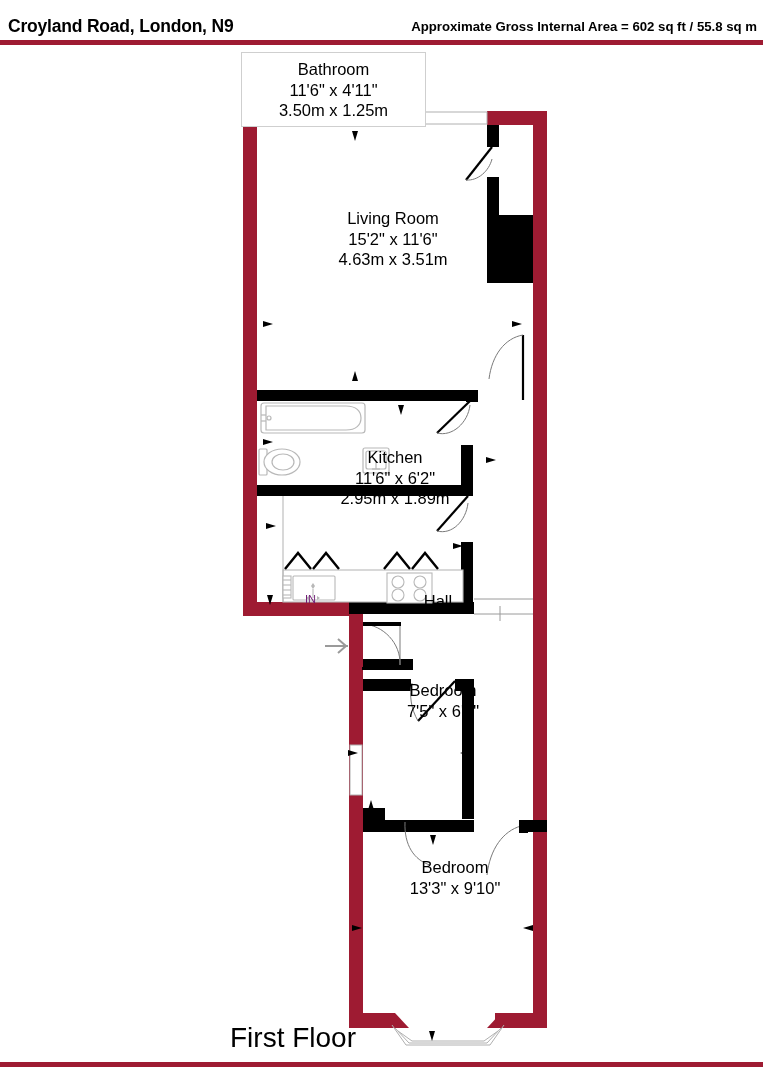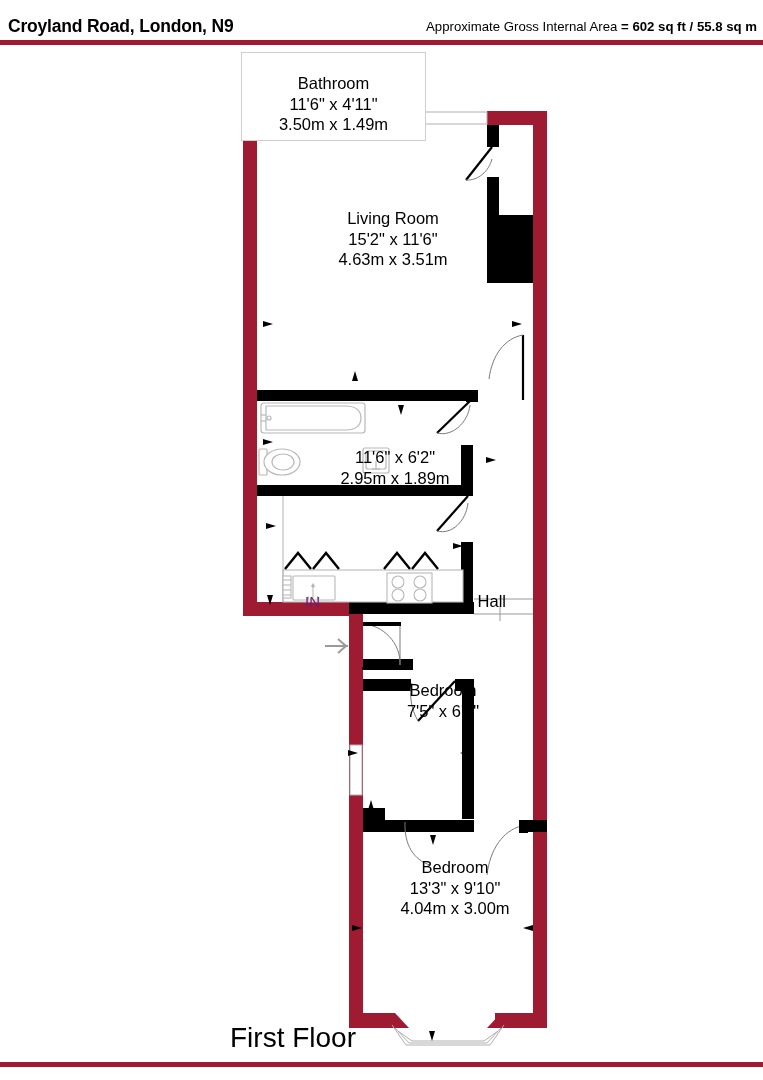--- a/index.html
+++ b/index.html
@@ -34,21 +34,21 @@
     white-space: nowrap;
   }
   #area-line {
     position: absolute;
     right: 6px;
     top: 19px;
     font-size: 13.2px;
     white-space: nowrap;
   }
   #area-label {
-    font-weight: normal;
+    font-weight: bold;
   }
   #area-value { font-weight: bold; }
 
   #header-rule {
     position: absolute;
     left: 0;
     top: 40px;
     width: 763px;
     height: 5px;
     background: #9e1b32;
@@ -82,44 +82,44 @@
     color: #000;
   }
   .room-label .ln { display: block; }
 
   #bathroom-label {
     left: 241px;
     top: 52px;
     width: 185px;
     background: #ffffff;
     border: 1px solid #cfcfcf;
-    padding: 20px 0 5px 0;
+    padding: 6px 0 5px 0;
     box-sizing: border-box;
     z-index: 40;
   }
   #livingroom-label  { left: 263px; top: 208px; width: 260px; }
   #kitchen-label     { left: 265px; top: 447px; width: 260px; }
-  #hall-label        { left: 396px; top: 591px; width: 110px; text-align: right; }
+  #hall-label        { left: 383px; top: 591px; width: 110px; }
   #bedroom1-label    { left: 330px; top: 680px; width: 226px; }
   #bedroom2-label    { left: 325px; top: 857px; width: 260px; }
 
   #floor-title {
     position: absolute;
     left: 230px;
     top: 1022px;
     font-size: 28px;
     color: #000;
     white-space: nowrap;
   }
 
   #in-label {
     position: absolute;
     left: 305px;
     top: 593px;
-    font-size: 15px;
+    font-size: 11px;
     color: #701a75;
     white-space: nowrap;
   }
 </style>
 </head>
 <body>
 
 <div id="header">
   <div id="addr-title">Croyland Road, London, N9</div>
   <div id="area-line">
@@ -339,46 +339,46 @@
     <polygon points="533,886 533,880 523,883"></polygon>
     <polygon points="429,986 435,986 432,996"></polygon>
   </g>
 
 </svg>
 </div>
 
 <div class="room-label" id="bathroom-label">
   <span class="ln">Bathroom</span>
   <span class="ln">11'6" x 4'11"</span>
-  <span class="ln">3.50m x 1.49m</span>
+  <span class="ln">3.50m x 1.25m</span>
 </div>
 
 <div class="room-label" id="livingroom-label">
   <span class="ln">Living Room</span>
   <span class="ln">15'2" x 11'6"</span>
   <span class="ln">4.63m x 3.51m</span>
 </div>
 
 <div class="room-label" id="kitchen-label">
+  <span class="ln">Kitchen</span>
   <span class="ln">11'6" x 6'2"</span>
   <span class="ln">2.95m x 1.89m</span>
 </div>
 
 <div class="room-label" id="hall-label">
   <span class="ln">Hall</span>
 </div>
 
 <div class="room-label" id="bedroom1-label">
   <span class="ln">Bedroom</span>
   <span class="ln">7'5" x 6'7"</span>
 </div>
 
 <div class="room-label" id="bedroom2-label">
   <span class="ln">Bedroom</span>
   <span class="ln">13'3" x 9'10"</span>
-  <span class="ln">4.04m x 3.00m</span>
 </div>
 
 <div id="in-label">IN</div>
 
 <div id="floor-title">First Floor</div>
 
 <div id="footer-rule"></div>
 
 </body></html>

